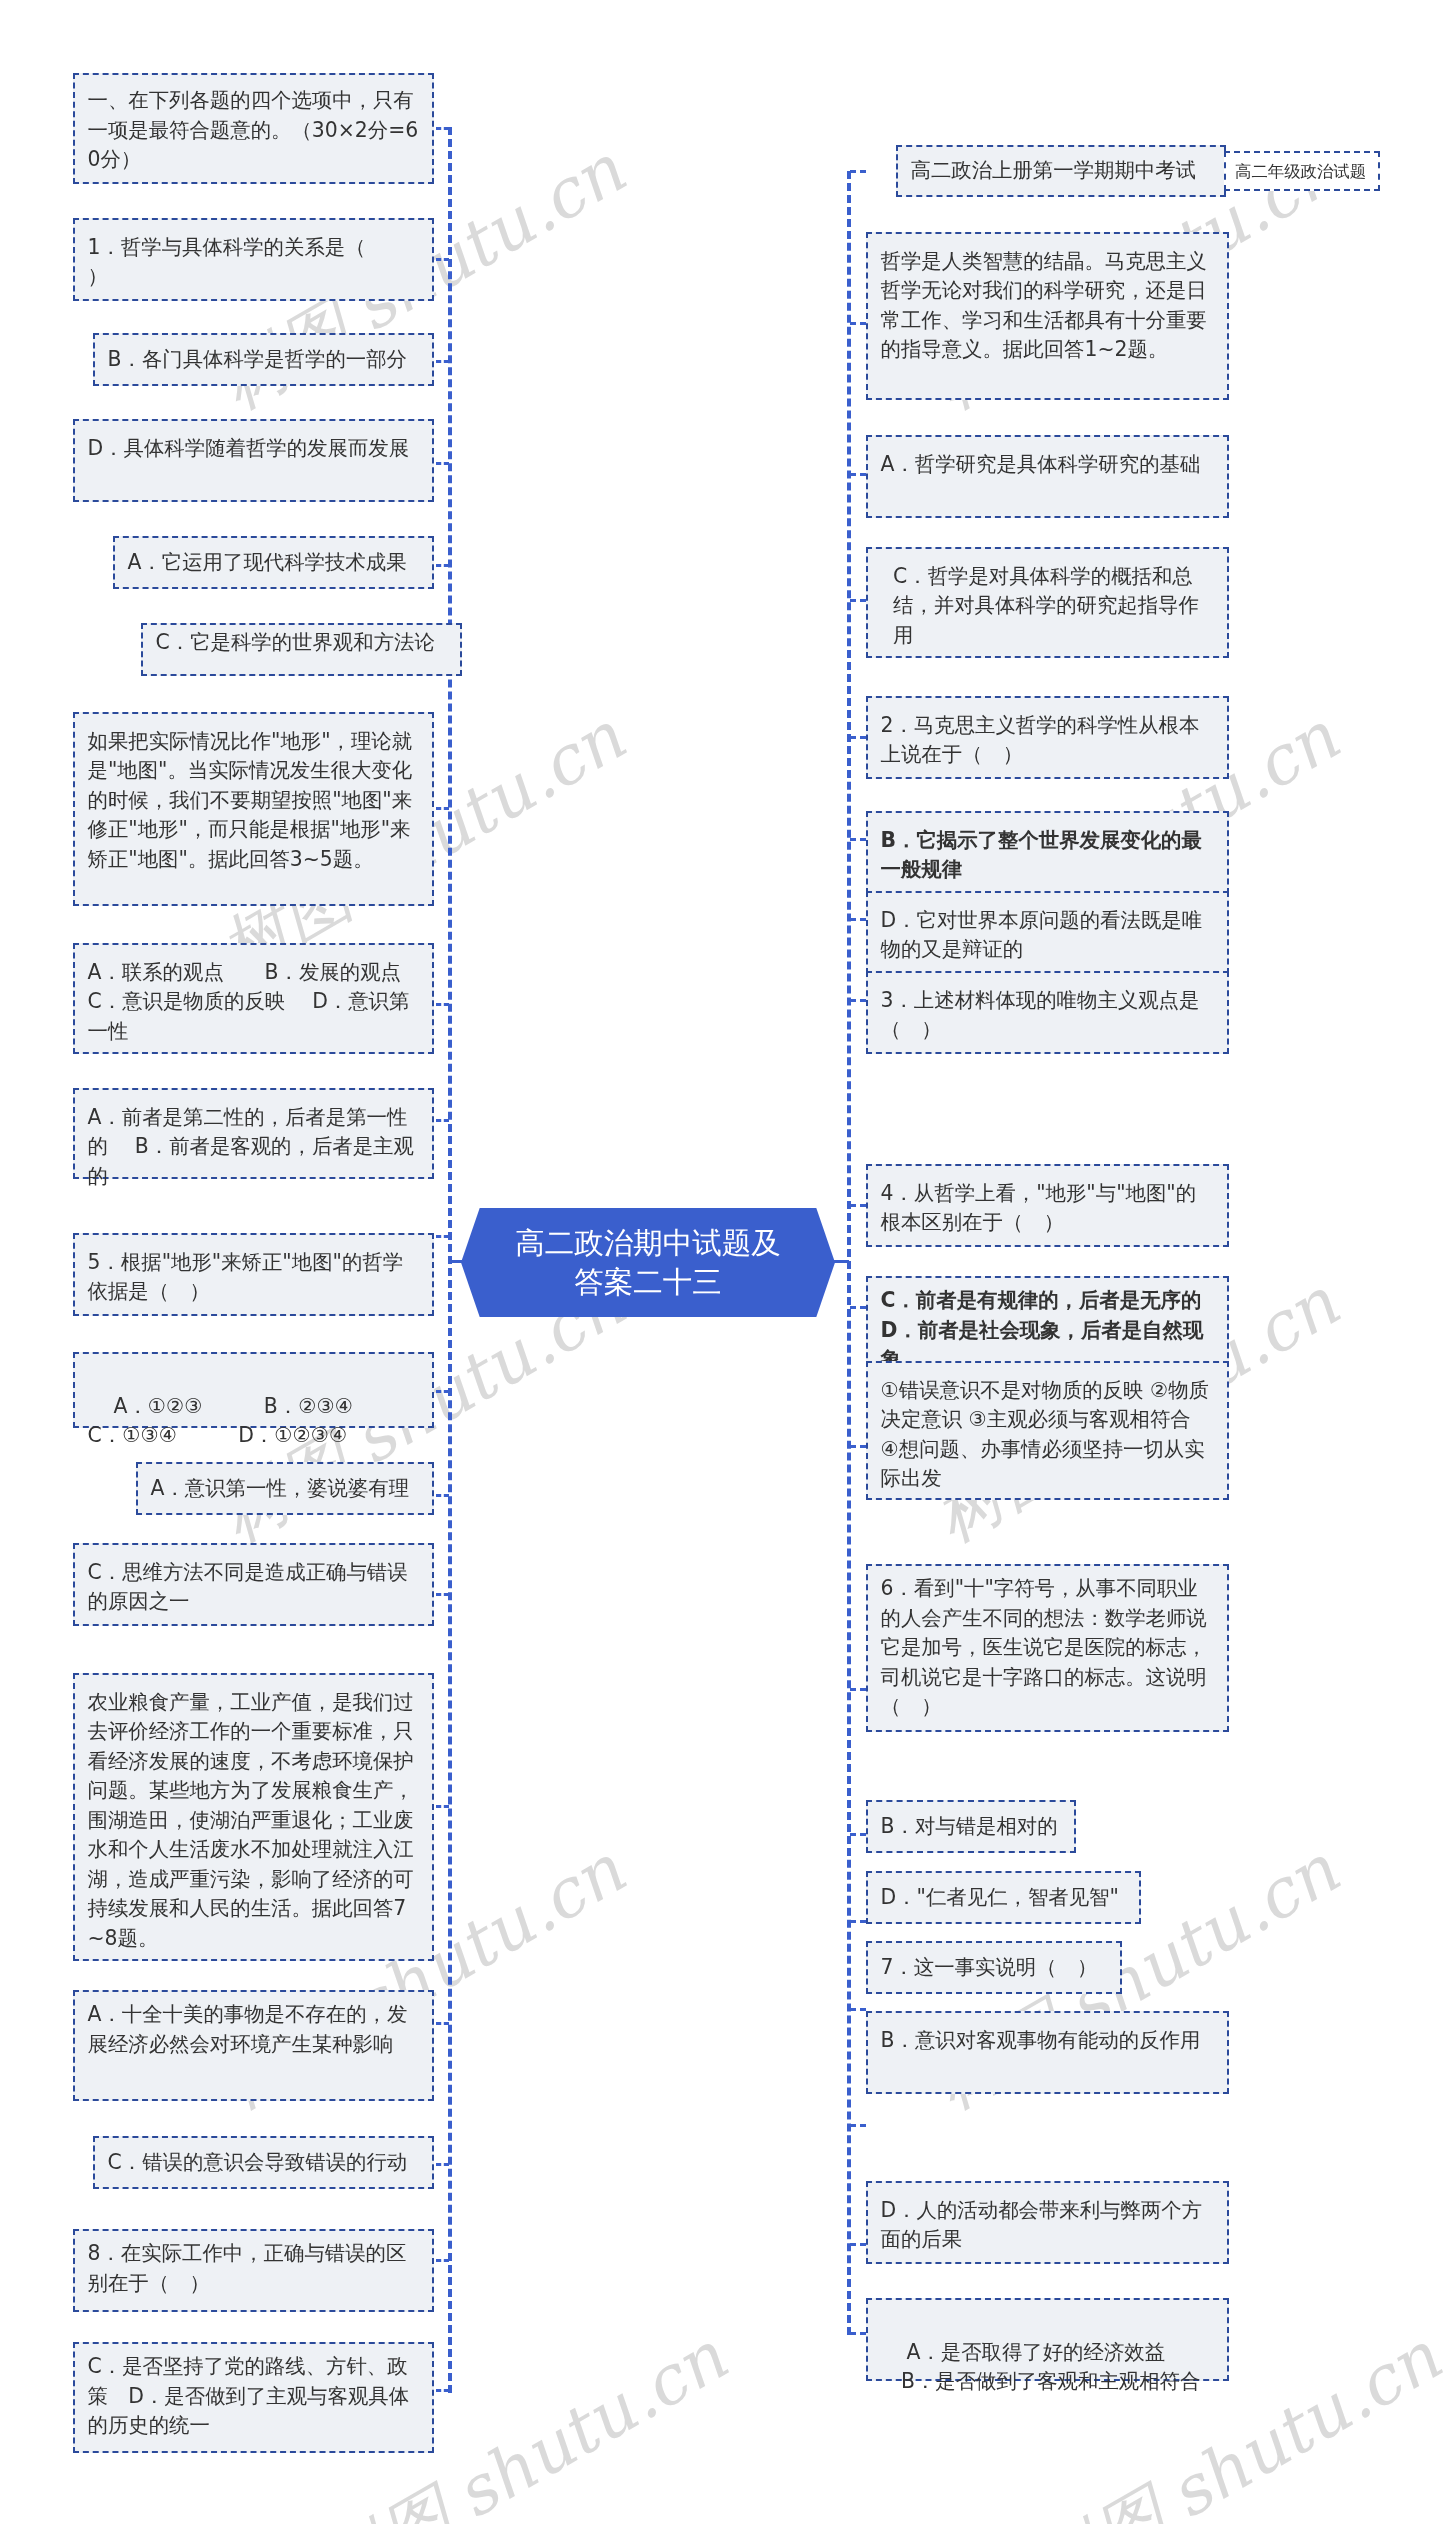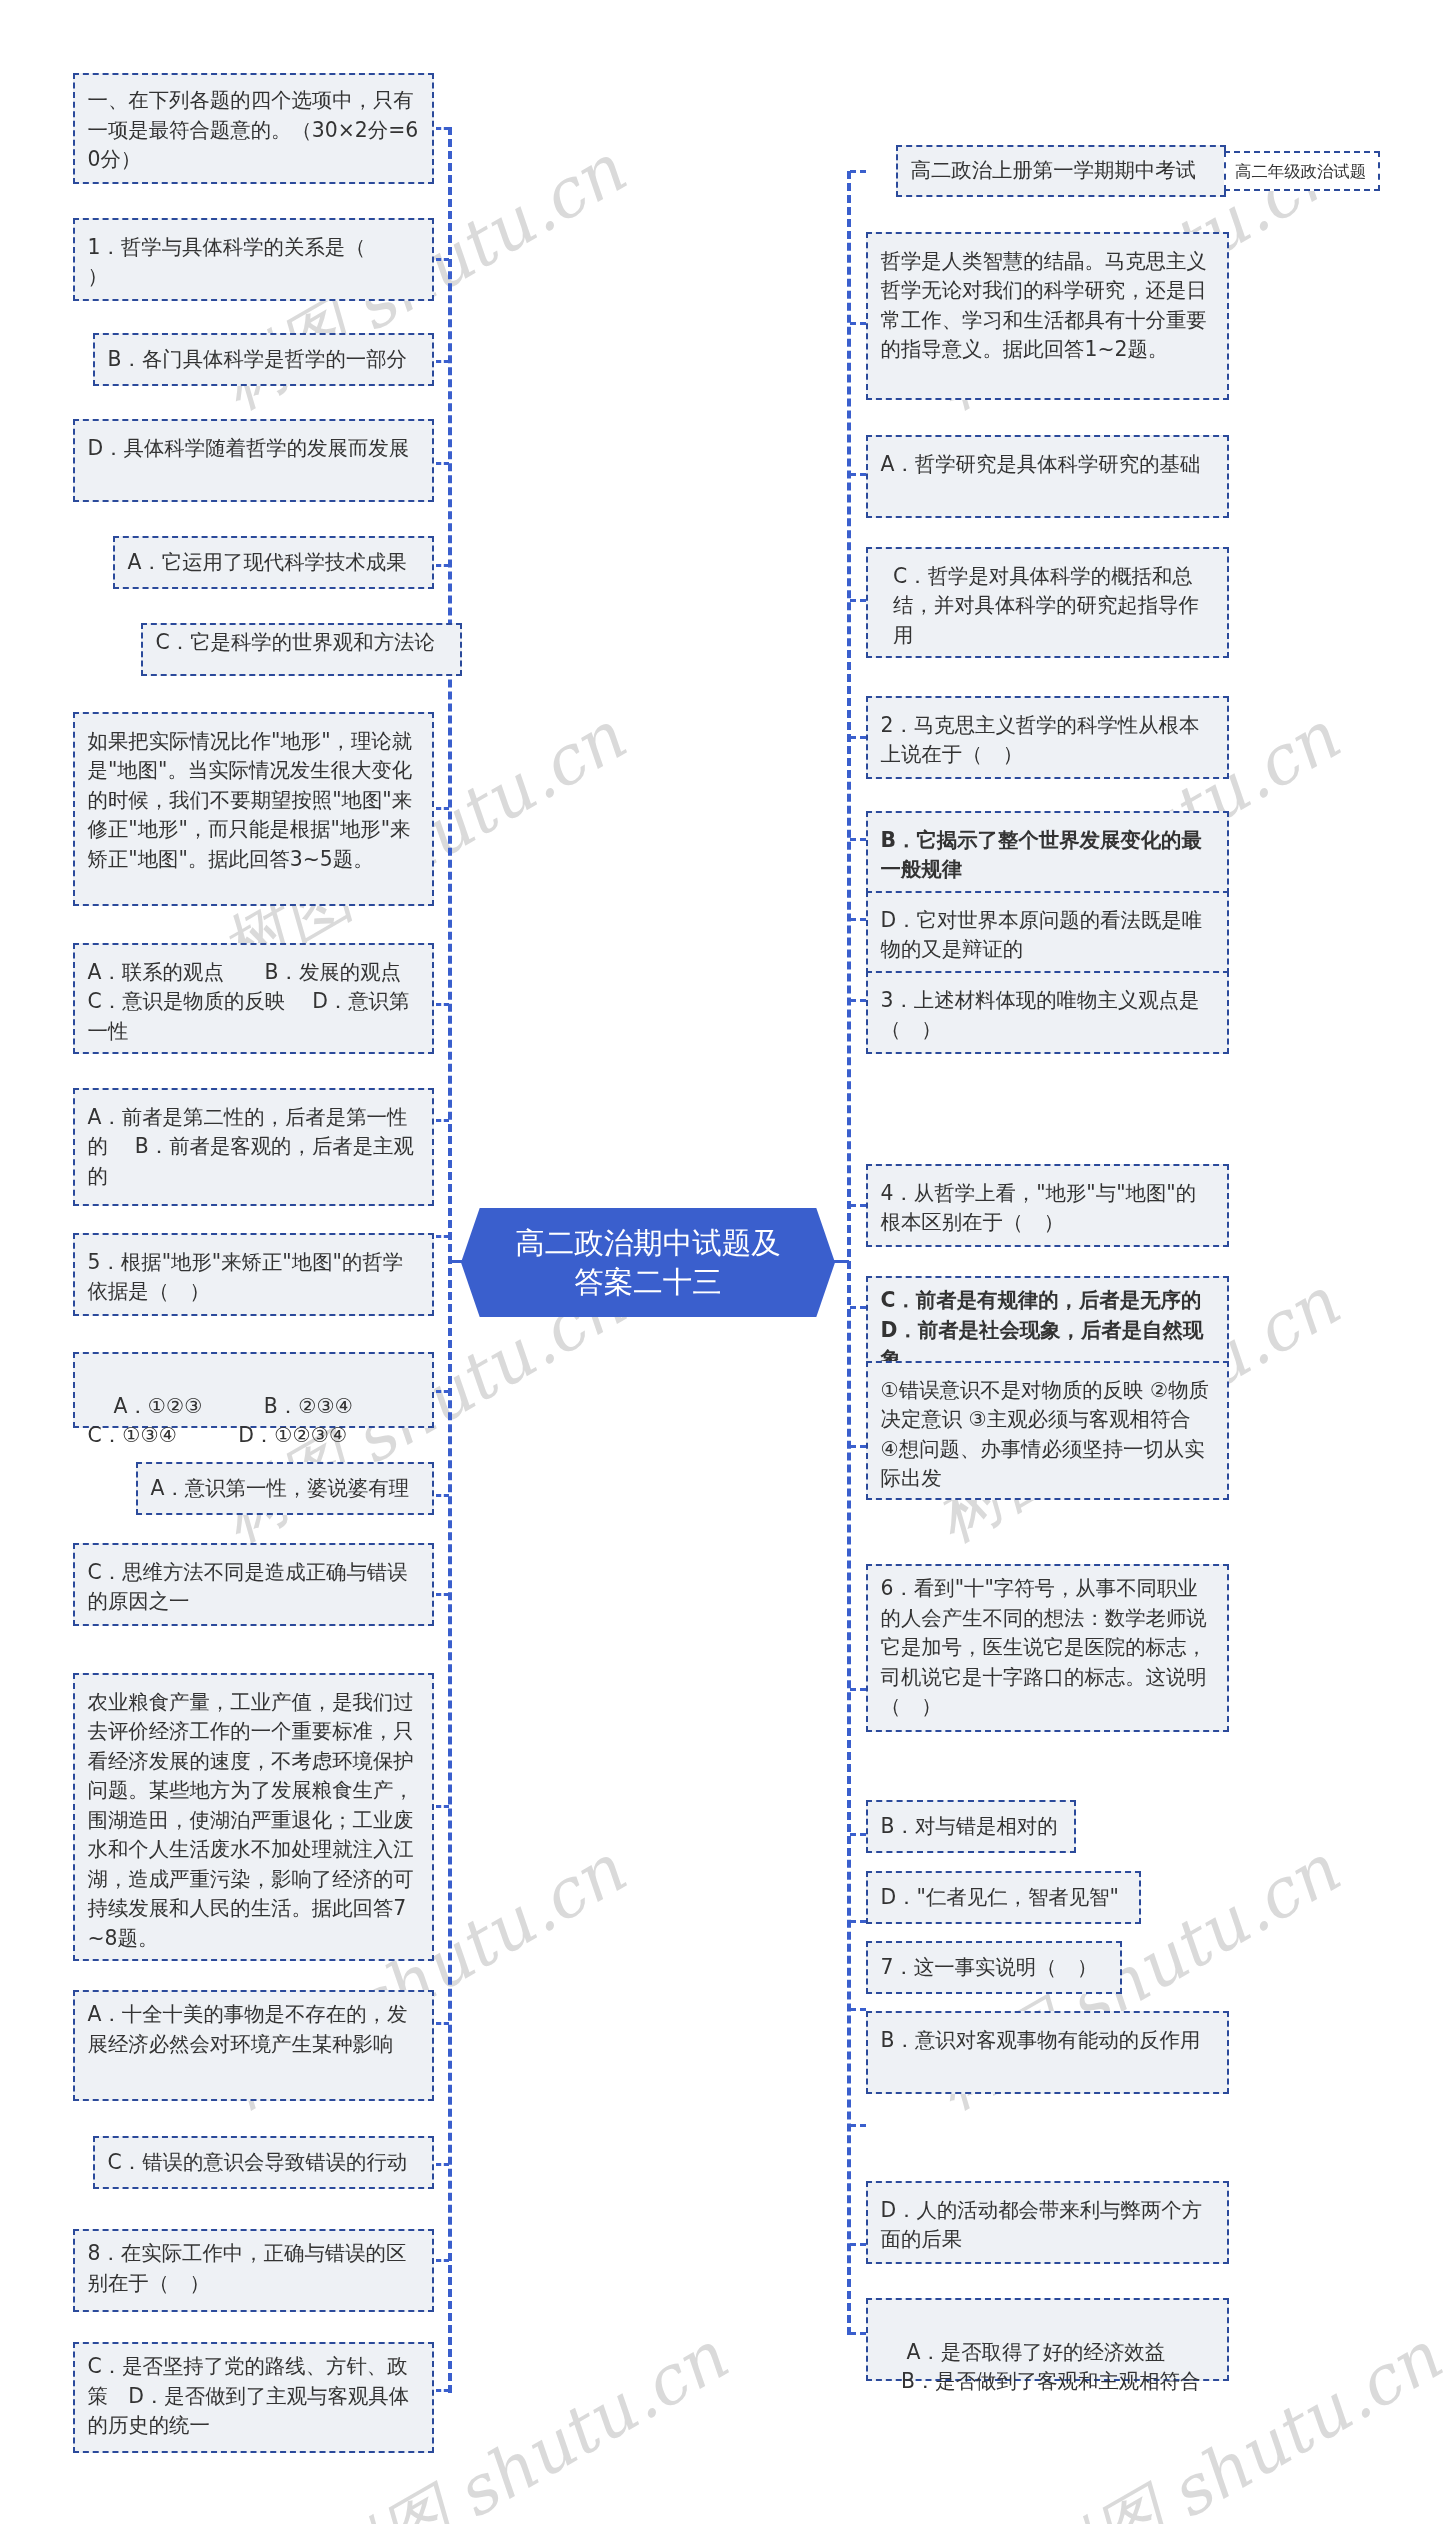--- a/index.html
+++ b/index.html
@@ -104,21 +104,21 @@
   <div class="node" style="left:73px;top:419px;width:361px;height:83px;">
     <span>D．具体科学随着哲学的发展而发展</span></div>
   <div class="node" style="left:113px;top:536px;width:321px;height:53px;padding-top:10.2px;">
     <span>A．它运用了现代科学技术成果</span></div>
   <div class="node" style="left:113px;top:623px;width:321px;height:53px;padding-top:3px;margin-left:28px;">
     <span>C．它是科学的世界观和方法论</span></div>
   <div class="node" style="left:73px;top:712px;width:361px;height:194px;">
     <span>如果把实际情况比作"地形"，理论就是"地图"。当实际情况发生很大变化的时候，我们不要期望按照"地图"来修正"地形"，而只能是根据"地形"来矫正"地图"。据此回答3~5题。</span></div>
   <div class="node" style="left:73px;top:943px;width:361px;height:111px;">
     <span>A．联系的观点　　B．发展的观点　　C．意识是物质的反映　 D．意识第一性</span></div>
-  <div class="node" style="left:73px;top:1088px;width:361px;height:118px;">
+  <div class="node" style="left:73px;top:1088px;width:361px;height:91px;">
     <span>A．前者是第二性的，后者是第一性的　 B．前者是客观的，后者是主观的</span></div>
   <div class="node" style="left:73px;top:1233px;width:361px;height:83px;">
     <span>5．根据"地形"来矫正"地图"的哲学依据是（　）</span></div>
   <div class="node" style="left:73px;top:1352px;width:361px;height:76px;white-space:pre-wrap;padding-top:8px;">
     <span>A．①②③　　　B．②③④
 C．①③④　　　D．①②③④</span></div>
   <div class="node" style="left:136px;top:1462px;width:298px;height:53px;padding-top:10.2px;">
     <span>A．意识第一性，婆说婆有理</span></div>
   <div class="node" style="left:73px;top:1543px;width:361px;height:83px;">
     <span>C．思维方法不同是造成正确与错误的原因之一</span></div>

